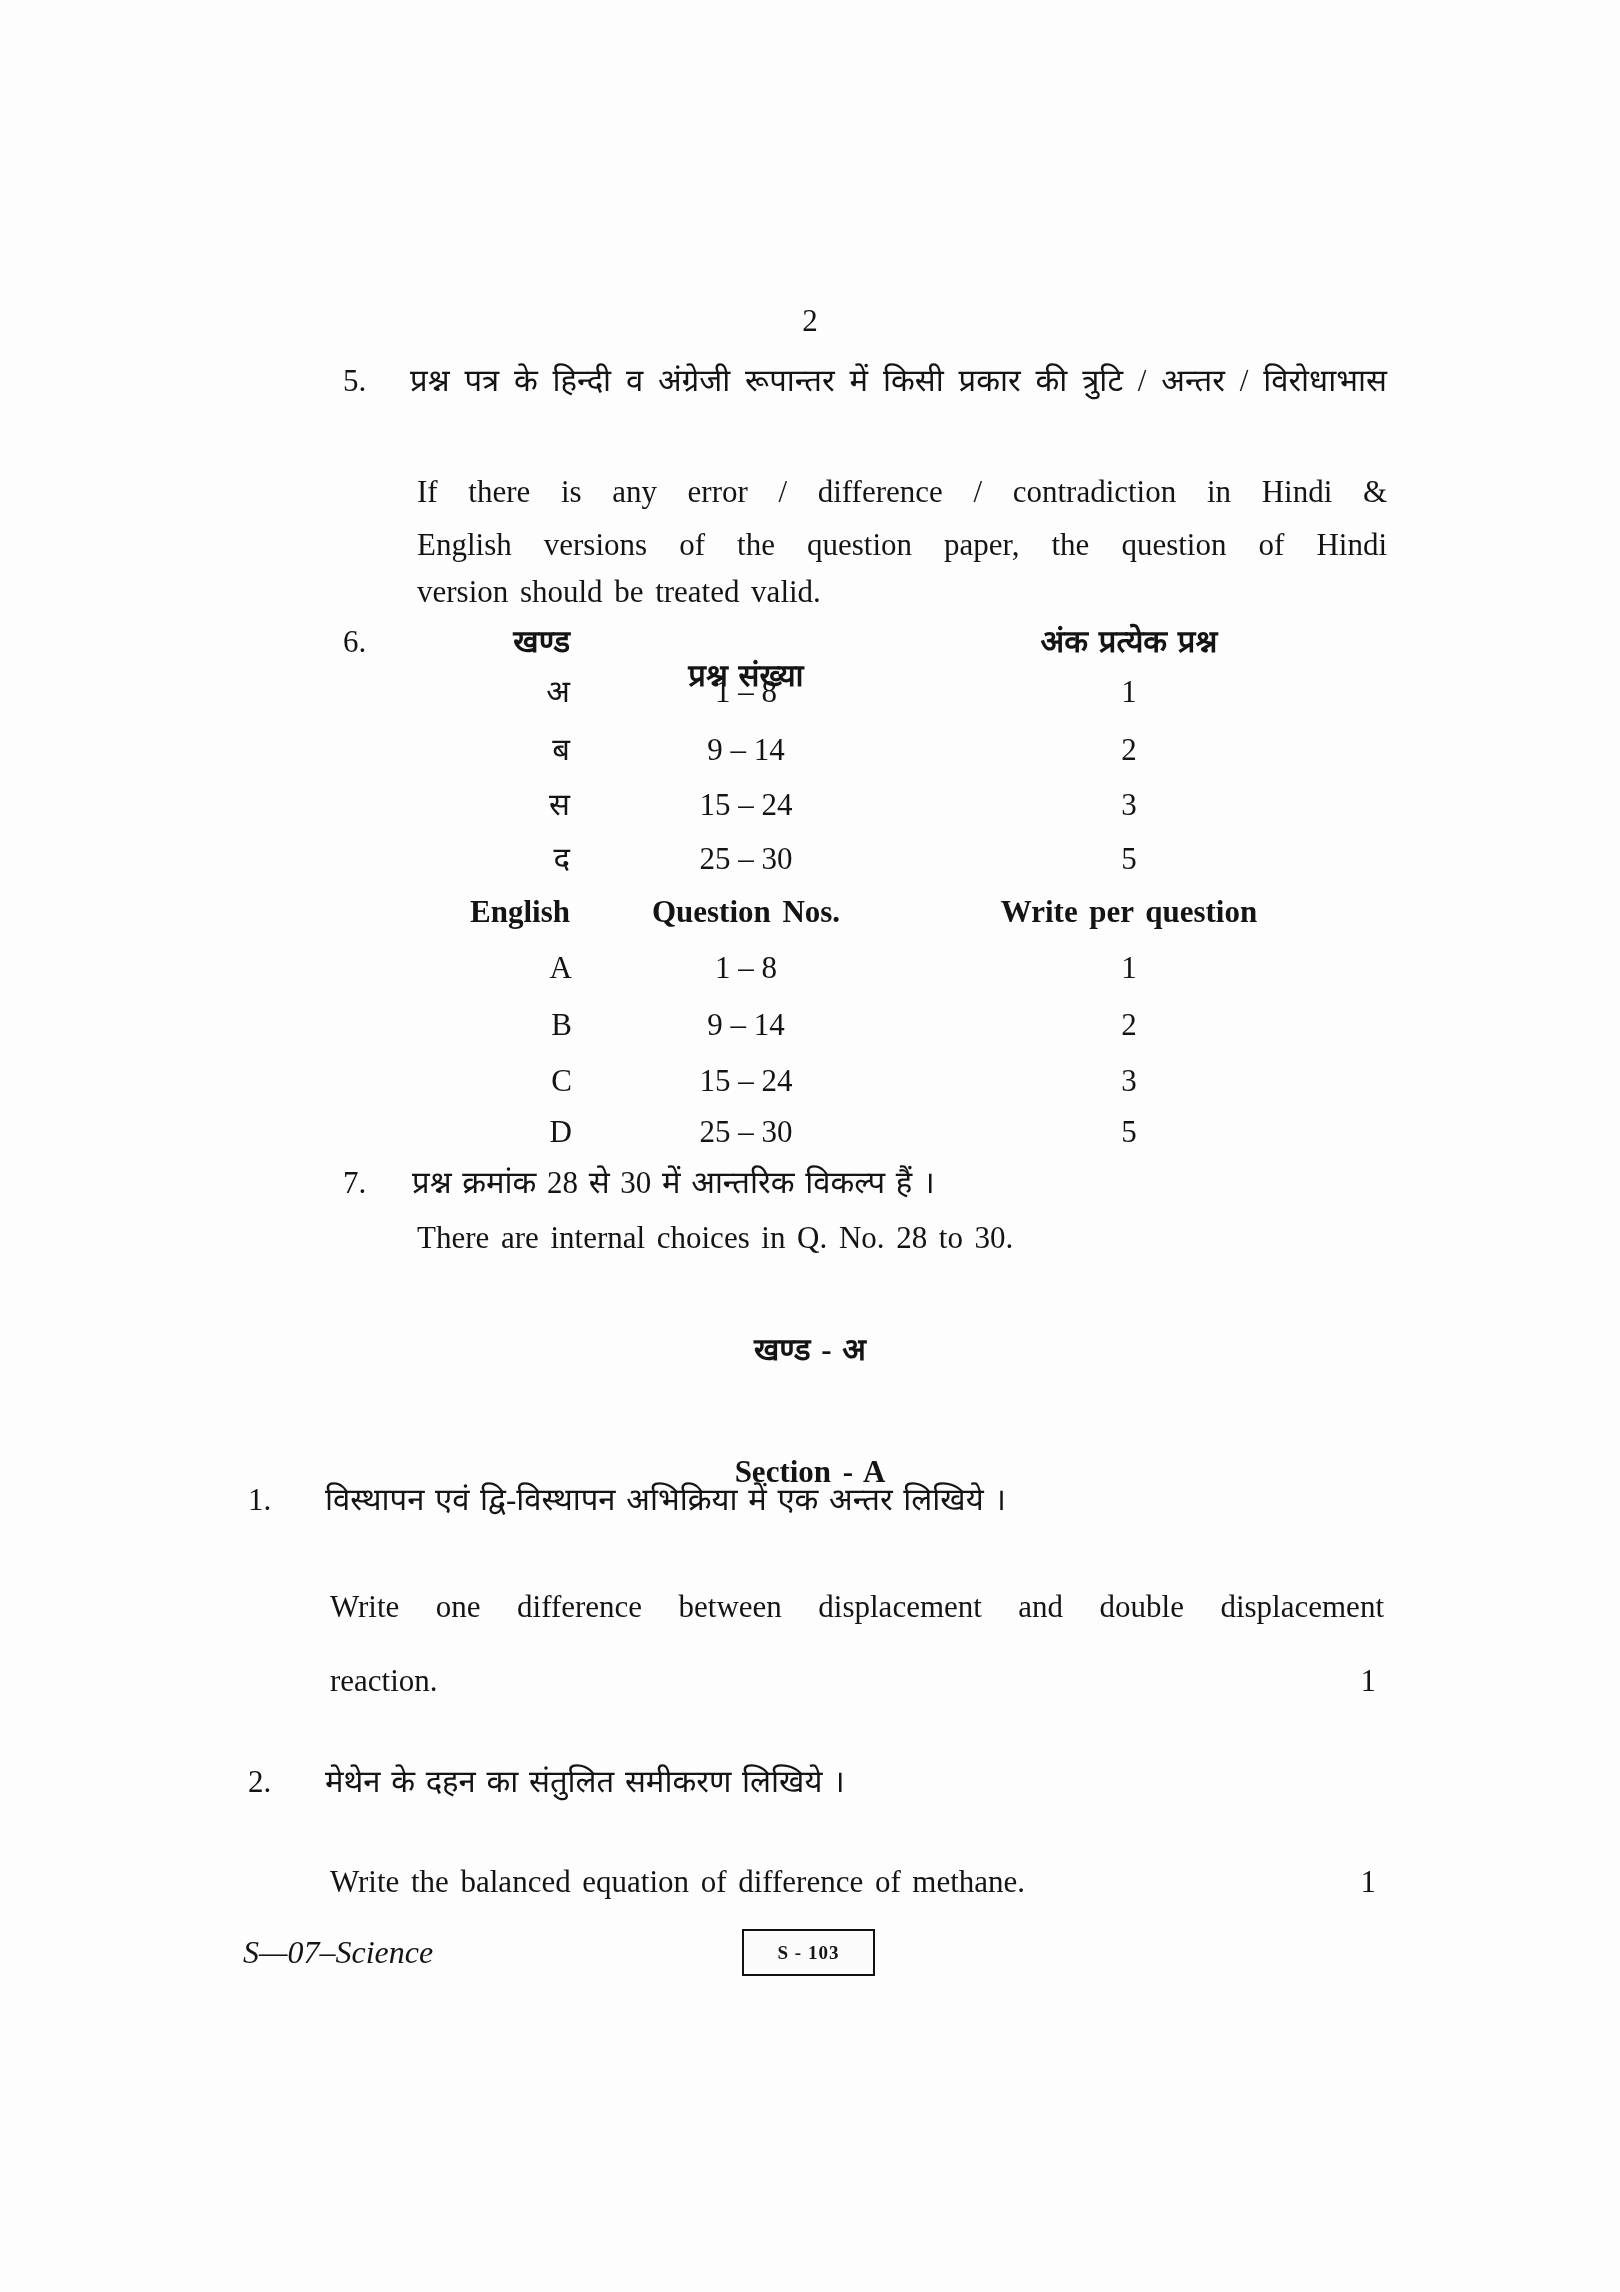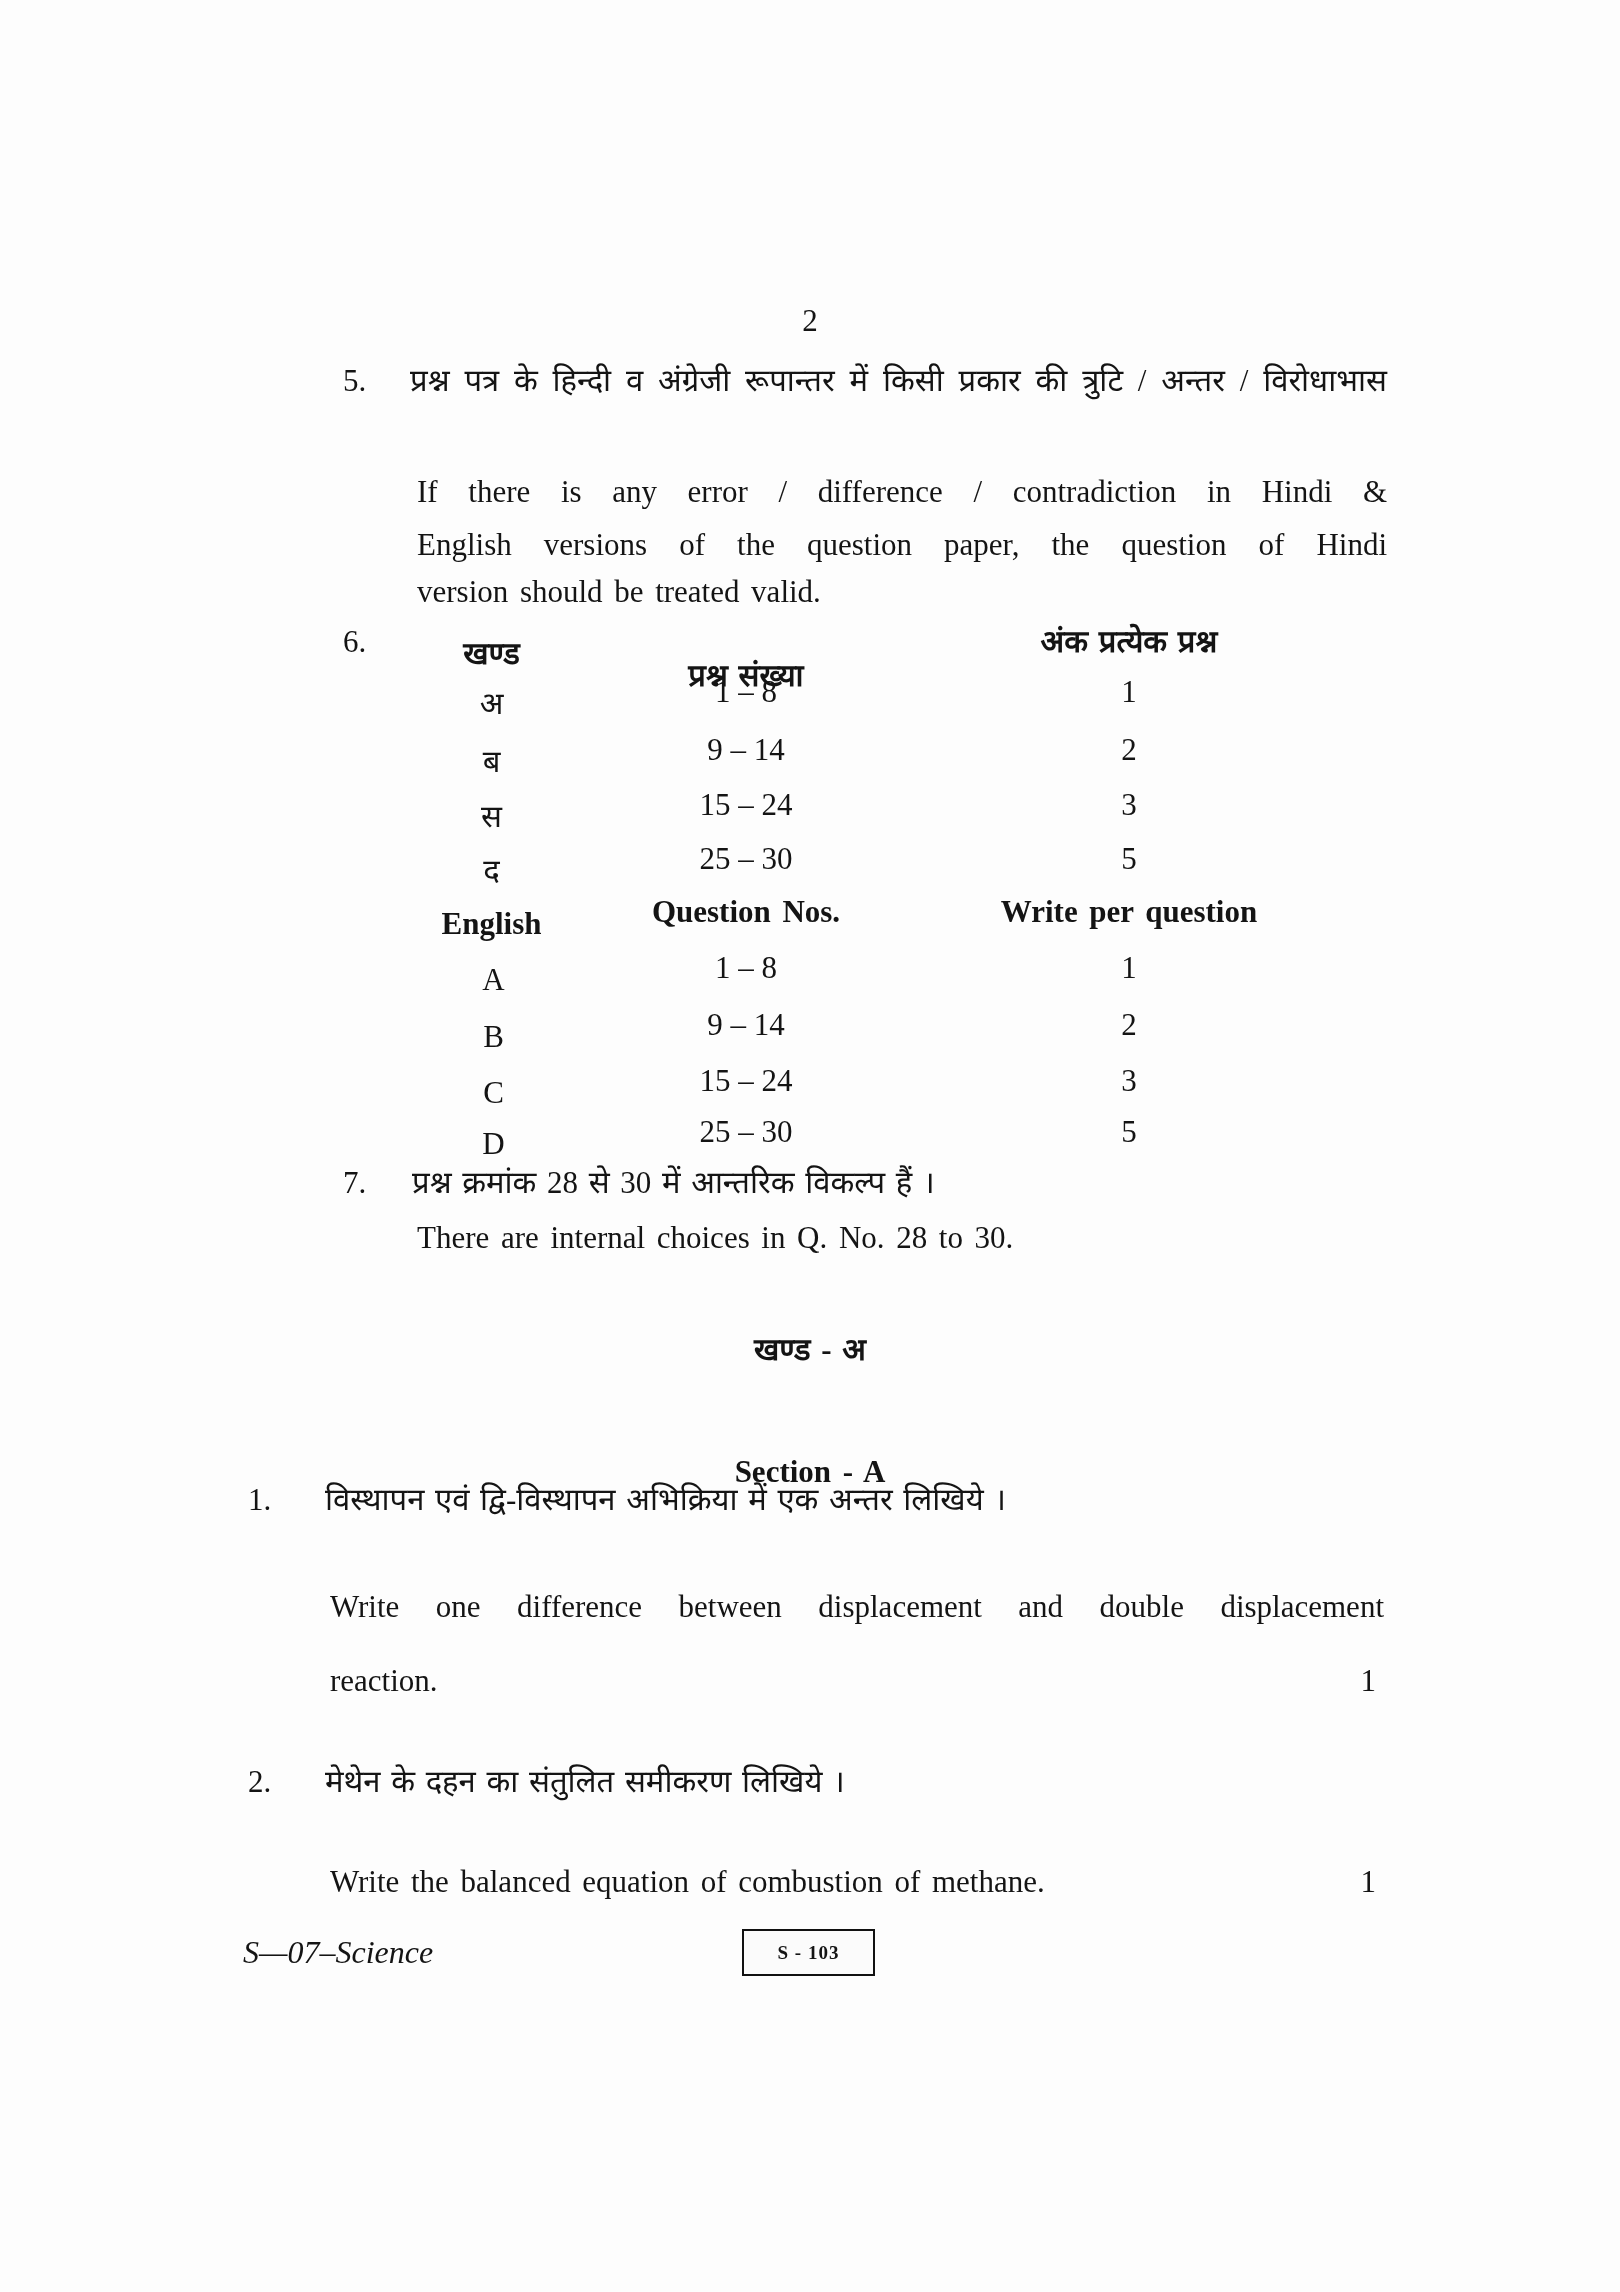--- a/index.html
+++ b/index.html
@@ -19,21 +19,21 @@
   }
   .just{
     white-space:normal;
     text-align:justify;
     text-align-last:justify;
   }
   .eng{ word-spacing:3.9px; }
   .dev{ word-spacing:2.9px; }
   .b{ font-weight:bold; }
   .center{ left:0; width:100%; text-align:center; }
-  .c1{ left:413px; width:157px; text-align:center;margin-top:12px; }
+  .c1{ left:413px; width:157px; text-align:right; }
   .c2{ left:599px; width:294px; text-align:center; }
   .c3{ left:982px; width:294px; text-align:center; }
   .mark{ left:1278px; width:98px; text-align:right; }
   .num-i{ left:343px; }
   .num-q{ left:248px; }
   .footer-code{ font-style:italic; font-size:32px; }
   .paper-box{
     position:absolute;
     left:742px; top:1929px;
     width:133px; height:47px;
@@ -107,21 +107,21 @@
   <div class="t eng b center" style="top:1452px;">Section - A</div>
 
   <div class="t num-q" style="top:1480px;">1.</div>
   <div class="t dev" style="top:1480px; left:325px;">विस्थापन एवं द्वि-विस्थापन अभिक्रिया में एक अन्तर लिखिये ।</div>
   <div class="t eng just" style="top:1587px; left:330px; width:1054px;">Write one difference between displacement and double displacement</div>
   <div class="t eng" style="top:1661px; left:330px;">reaction.</div>
   <div class="t mark" style="top:1661px;">1</div>
 
   <div class="t num-q" style="top:1762px;">2.</div>
   <div class="t dev" style="top:1762px; left:325px;">मेथेन के दहन का संतुलित समीकरण लिखिये ।</div>
-  <div class="t eng" style="top:1862px; left:330px;">Write the balanced equation of combustion of methane.</div>
+  <div class="t eng" style="top:1862px; left:330px;">Write the balanced equation of difference of methane.</div>
   <div class="t mark" style="top:1862px;">1</div>
 
   <div class="t footer-code" style="top:1933px; left:243px;">S—07–Science</div>
   <div class="paper-box">
     <span>S - 103</span>
   </div>
 
 </div>
 
 

